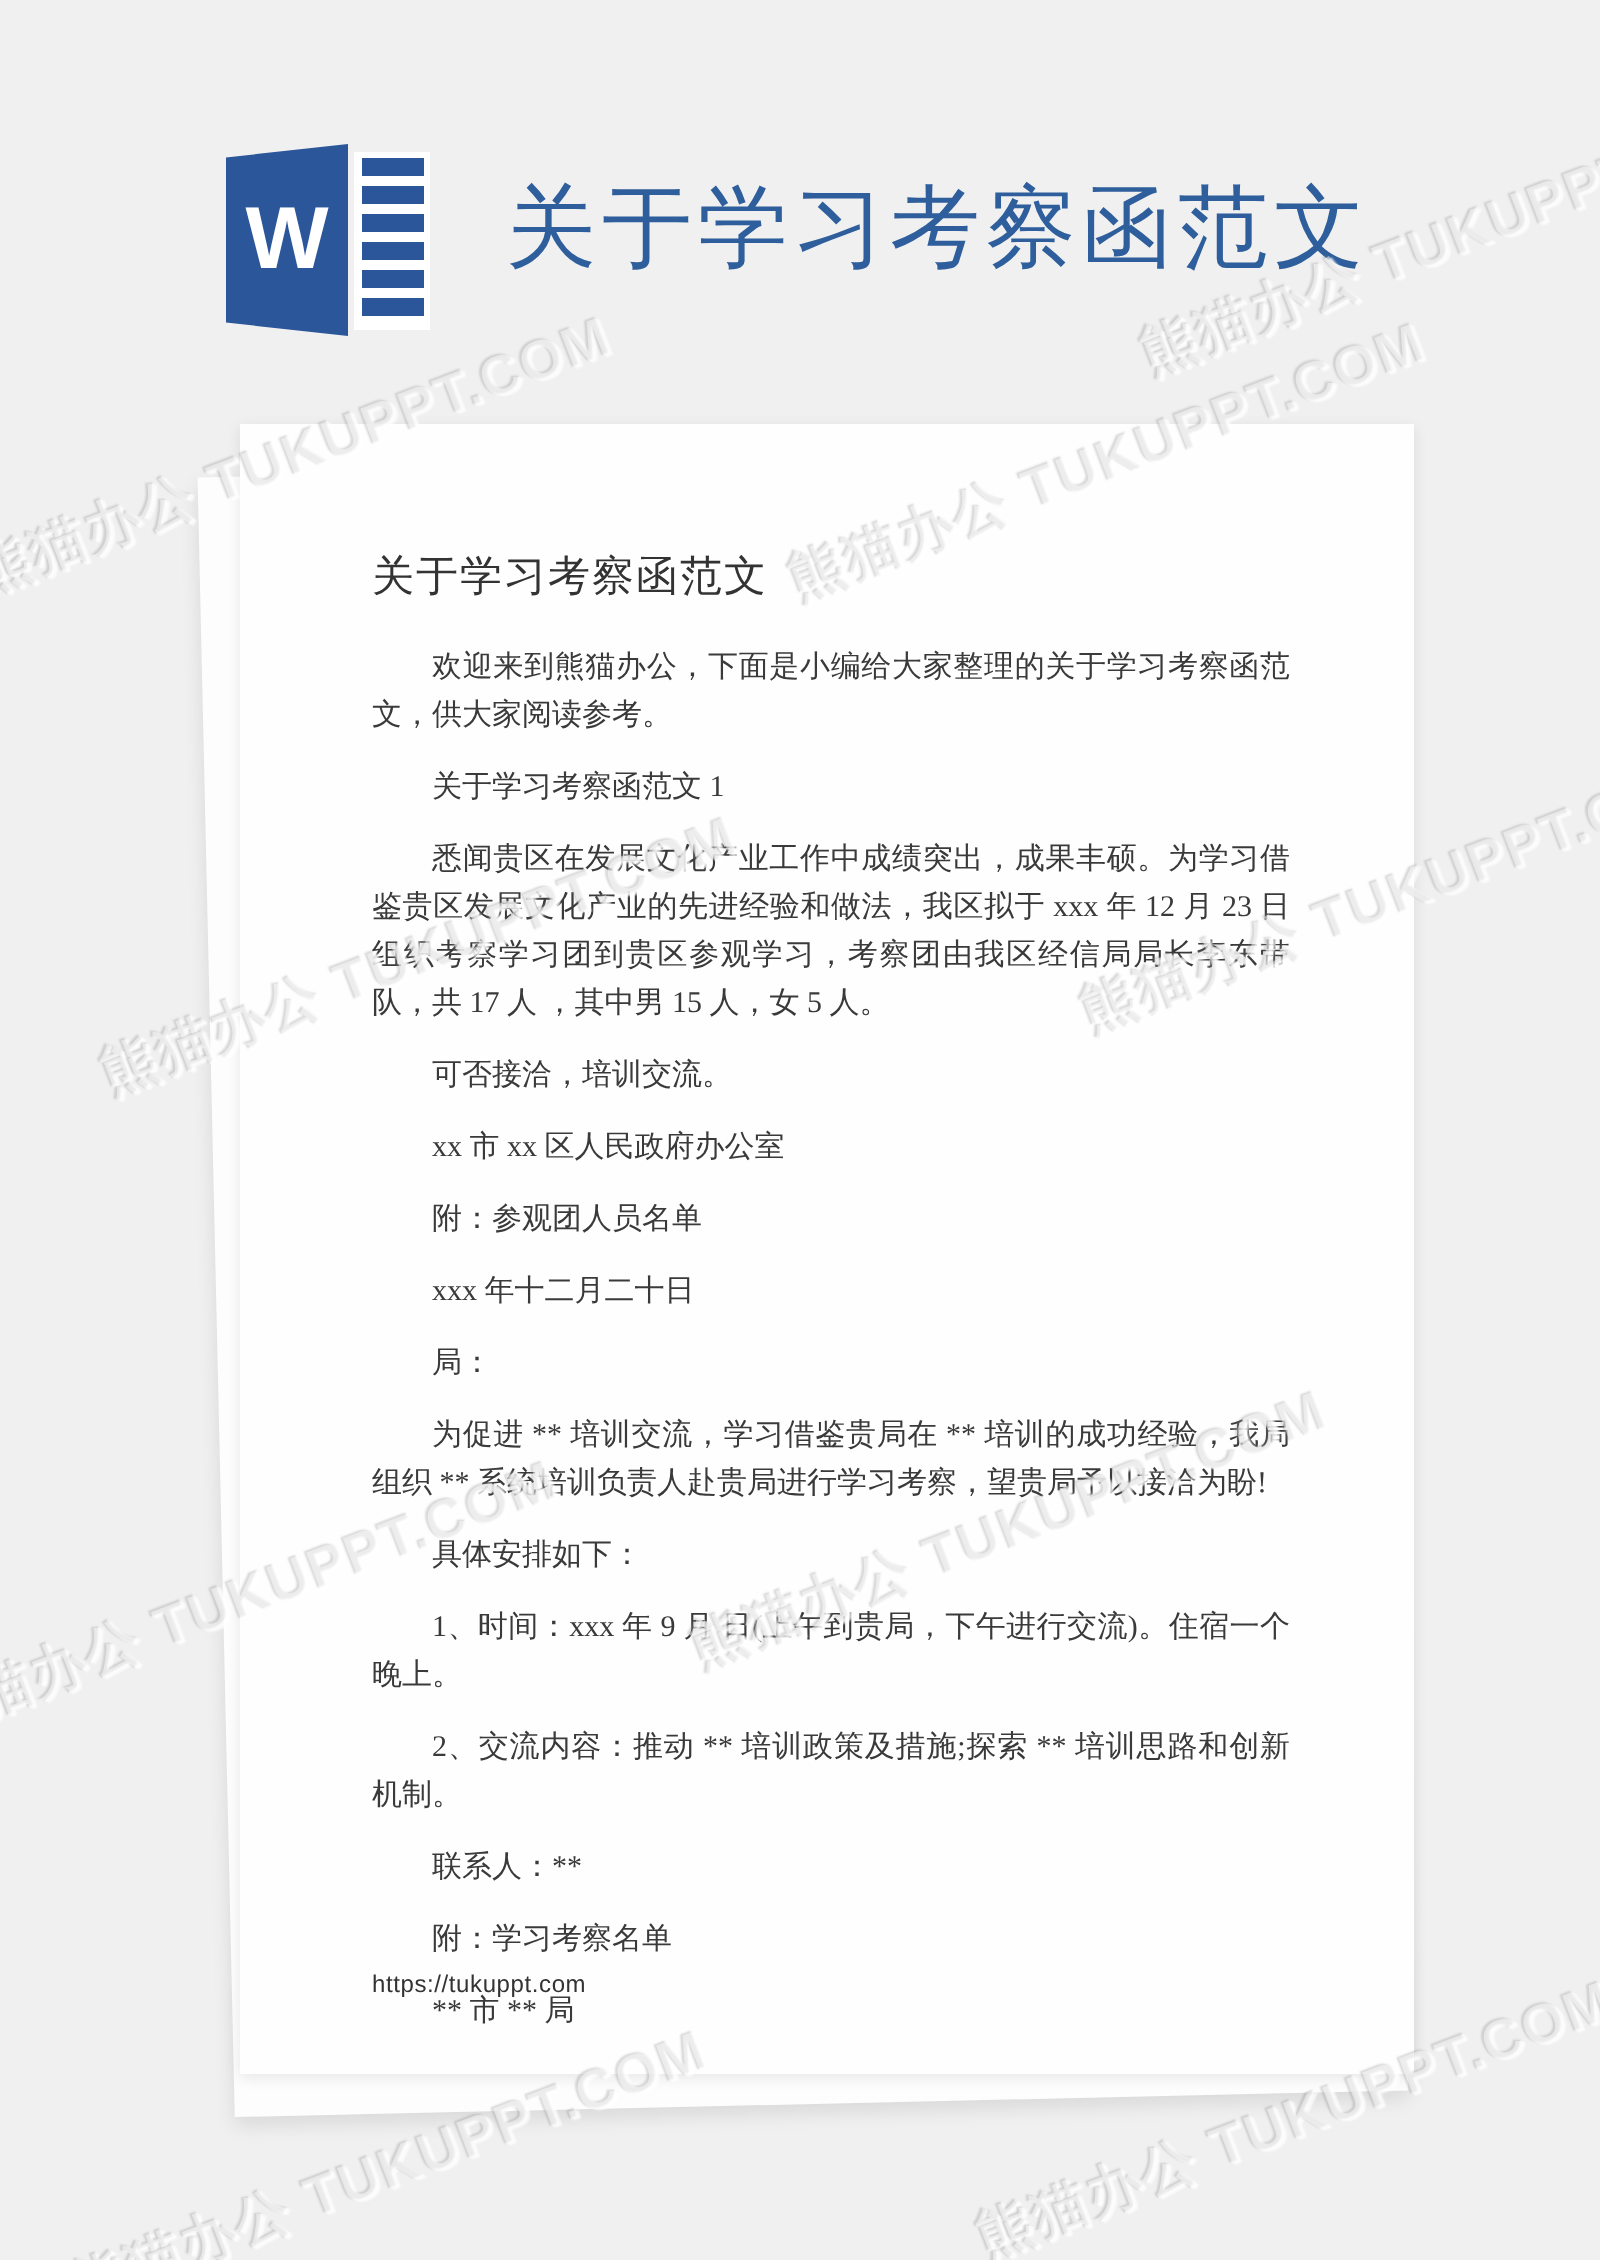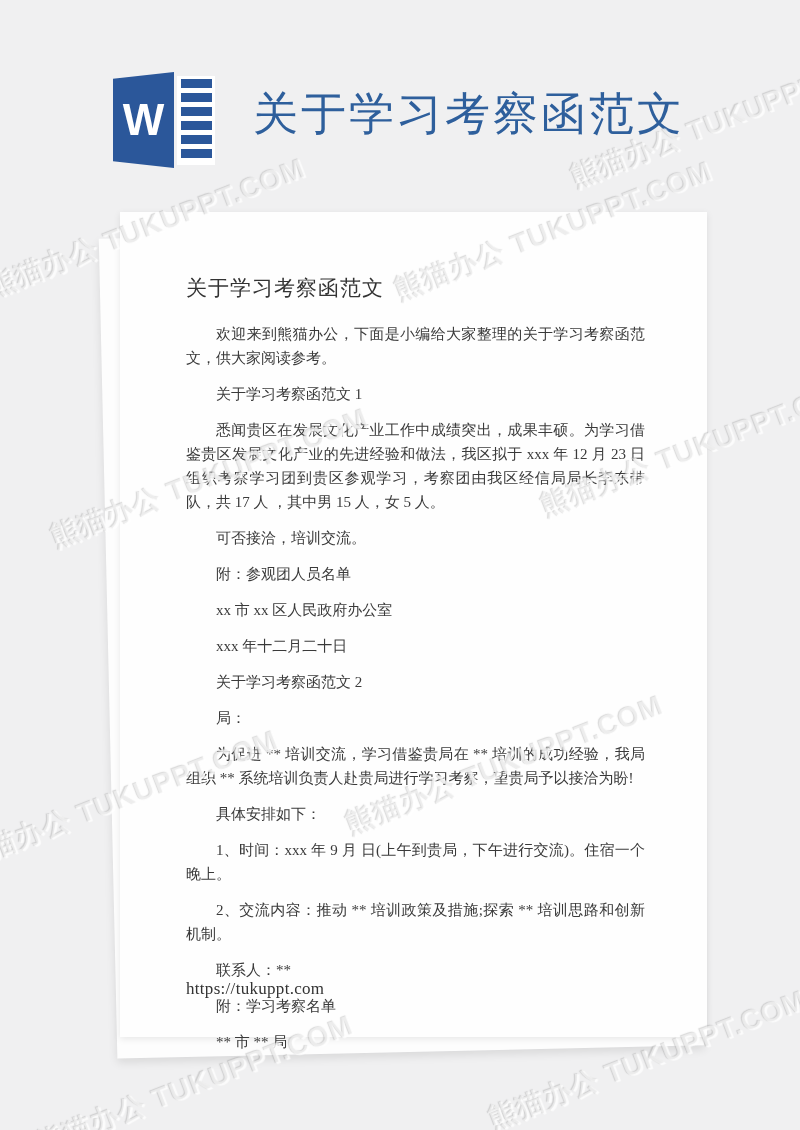--- a/index.html
+++ b/index.html
@@ -52,22 +52,22 @@
     margin:0 0 20px;font-weight:400;font-size:21px;color:#333;
     font-family:"Liberation Serif",serif;letter-spacing:1px;
   }
   .doc-body p{
     margin:12px 0 6px;font-size:15px;line-height:24px;
     text-indent:2em;text-align:justify;color:var(--text-dark);
     font-family:"Liberation Serif",serif;
   }
   .doc-footer{
     position:absolute;left:66px;bottom:38px;
-    font-size:17px;color:#333;letter-spacing:.3px;
-    font-family:Liberation Serif, serif;text-decoration:none;
+    font-size:12px;color:#333;letter-spacing:.3px;
+    font-family:Liberation Sans, sans-serif;text-decoration:none;
   }
 
   
   .wm-layer{position:absolute;inset:0;z-index:5;pointer-events:none;}
   .wm{
     position:absolute;white-space:nowrap;
     transform:translate(-50%,-50%) rotate(-21deg);
     font-size:28px;font-weight:bold;letter-spacing:1px;
     font-family:"Liberation Sans",sans-serif;
     color:rgba(255,255,255,0.50);
@@ -91,24 +91,23 @@
 
   <div class="sheet-back"></div>
 
   <div class="sheet-main">
     <h2 class="doc-heading">关于学习考察函范文</h2>
     <div class="doc-body">
         <p>欢迎来到熊猫办公，下面是小编给大家整理的关于学习考察函范文，供大家阅读参考。</p>
         <p>关于学习考察函范文 1</p>
         <p>悉闻贵区在发展文化产业工作中成绩突出，成果丰硕。为学习借鉴贵区发展文化产业的先进经验和做法，我区拟于 xxx 年 12 月 23 日组织考察学习团到贵区参观学习，考察团由我区经信局局长李东带队，共 17 人 ，其中男 15 人，女 5 人。</p>
         <p>可否接洽，培训交流。</p>
+        <p>xx 市 xx 区人民政府办公室</p>
         <p>附：参观团人员名单</p>
-        <p>xx 市 xx 区人民政府办公室</p>
         <p>xxx 年十二月二十日</p>
-        <p>关于学习考察函范文 2</p>
         <p>局：</p>
         <p>为促进 ** 培训交流，学习借鉴贵局在 ** 培训的成功经验，我局组织 ** 系统培训负责人赴贵局进行学习考察，望贵局予以接洽为盼!</p>
         <p>具体安排如下：</p>
         <p>1、时间：xxx 年 9 月 日(上午到贵局，下午进行交流)。住宿一个晚上。</p>
         <p>2、交流内容：推动 ** 培训政策及措施;探索 ** 培训思路和创新机制。</p>
         <p>联系人：**</p>
         <p>附：学习考察名单</p>
         <p>** 市 ** 局</p>
       </div>
     <a class="doc-footer">https://tukuppt.com</a>

